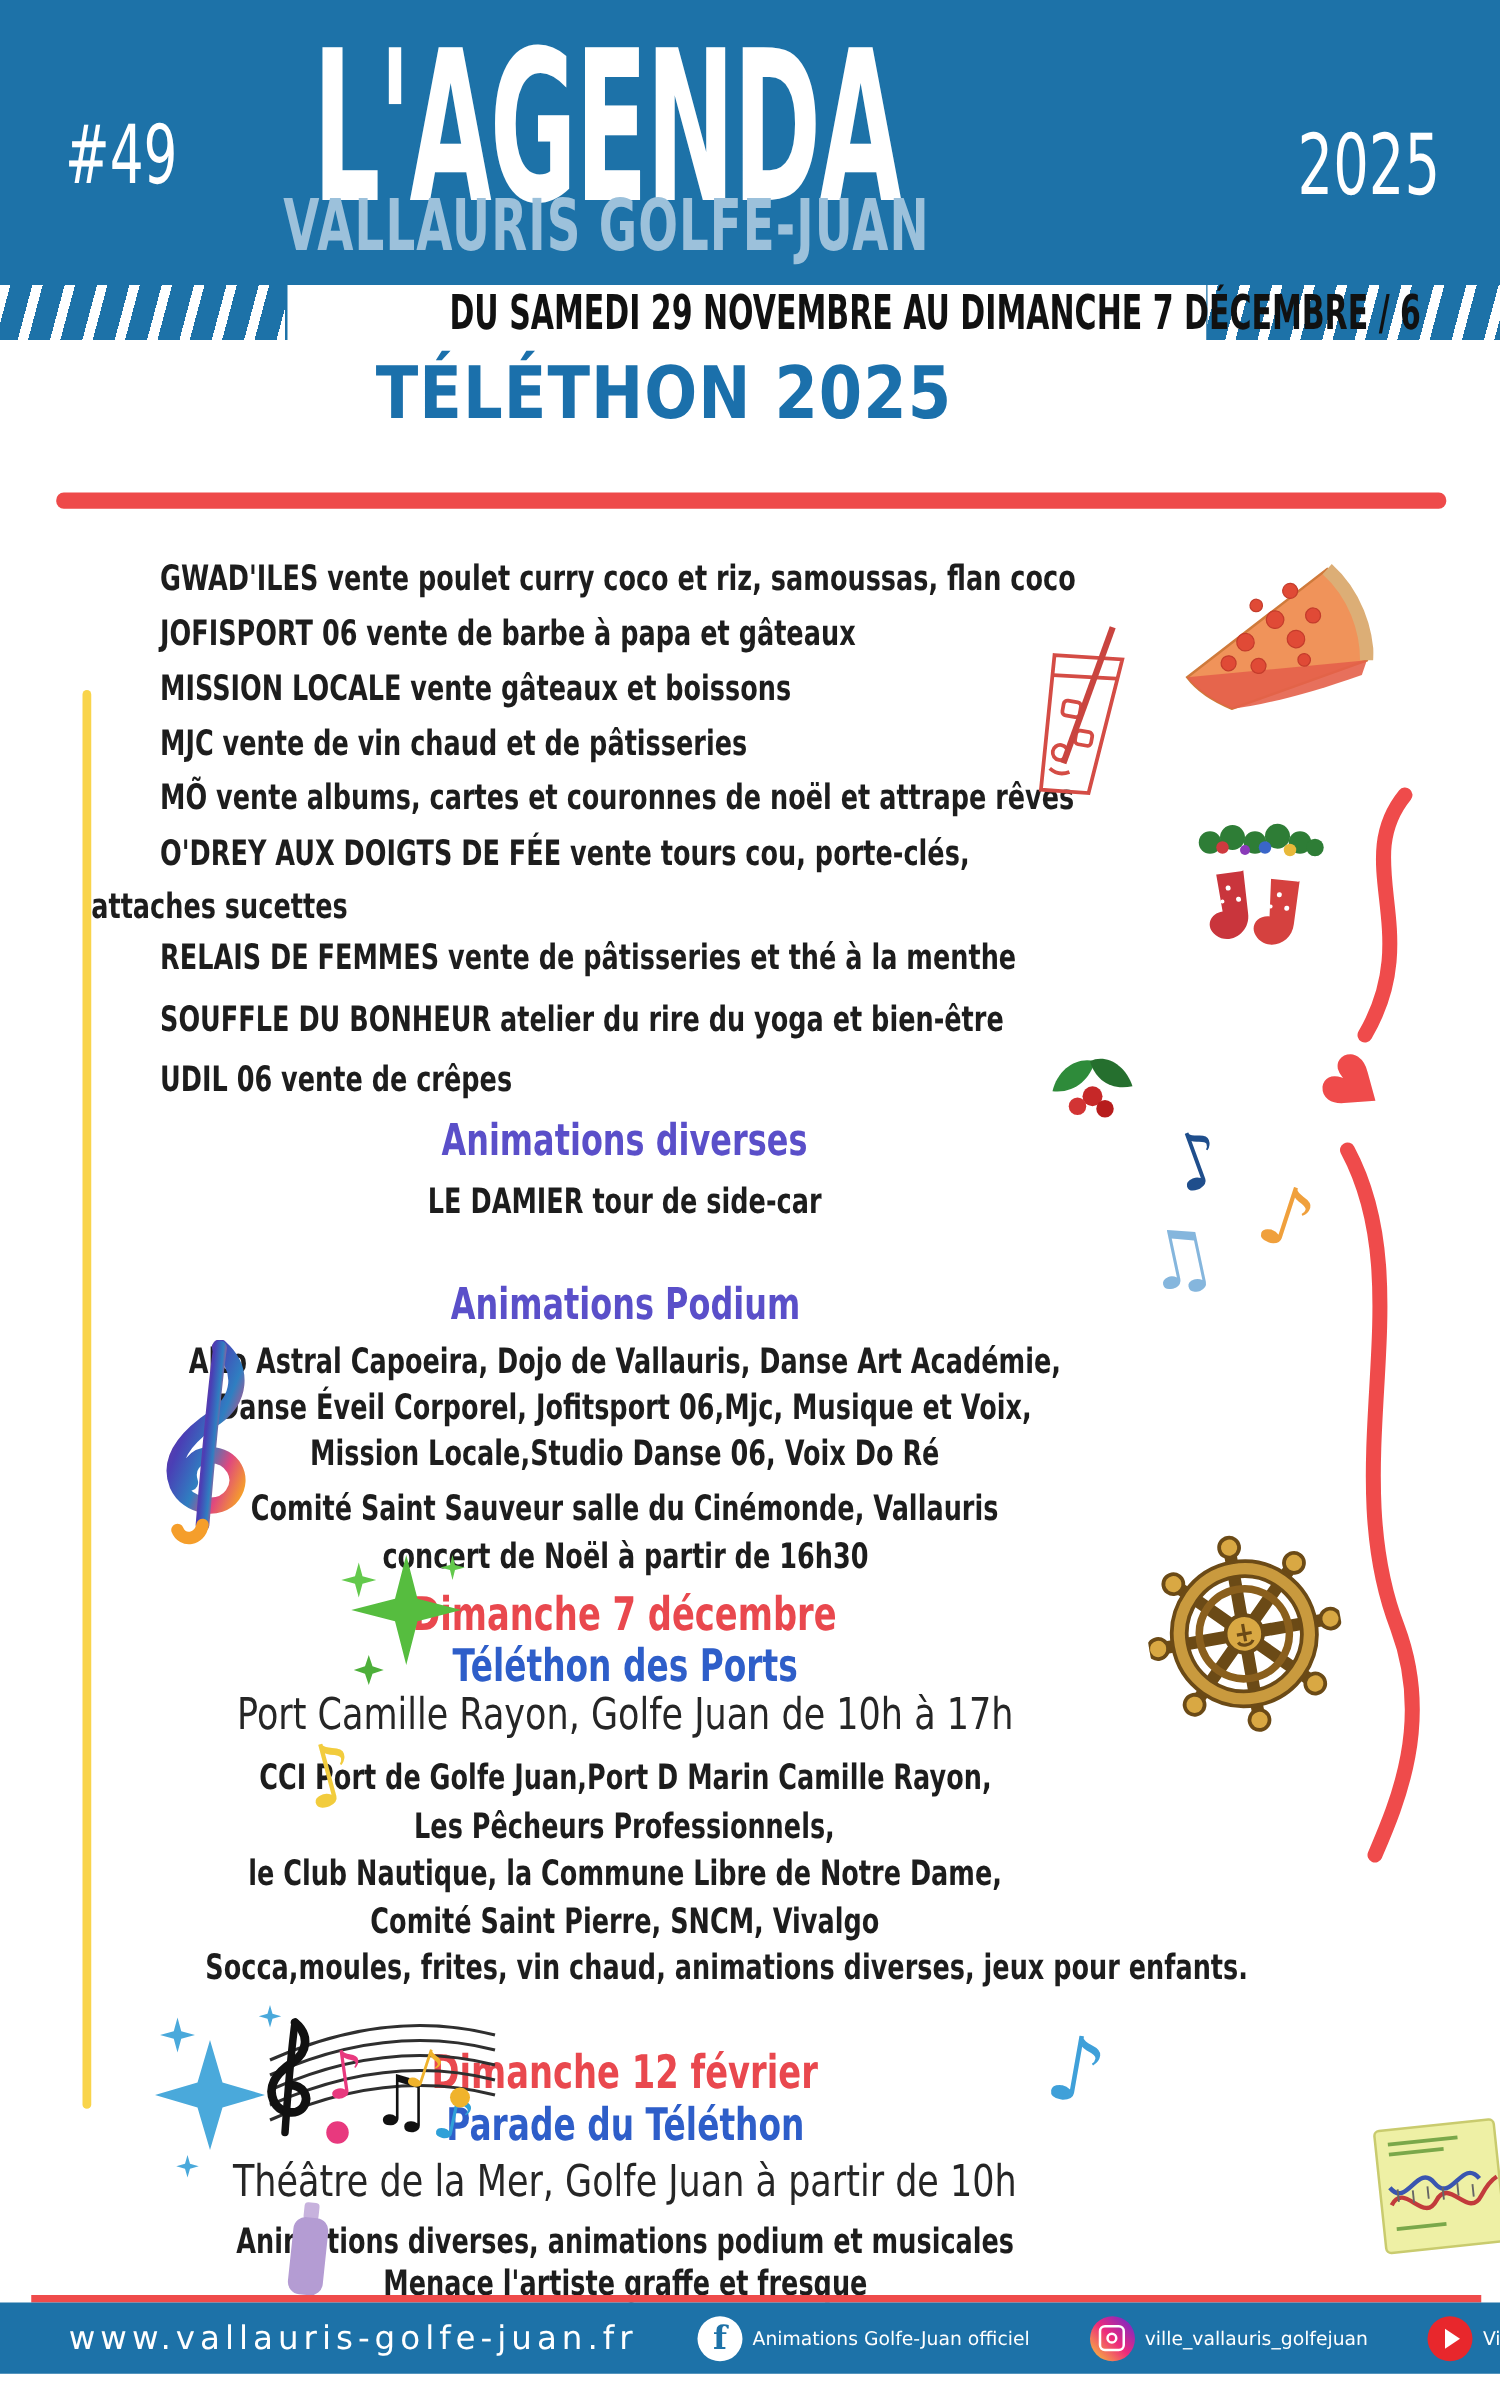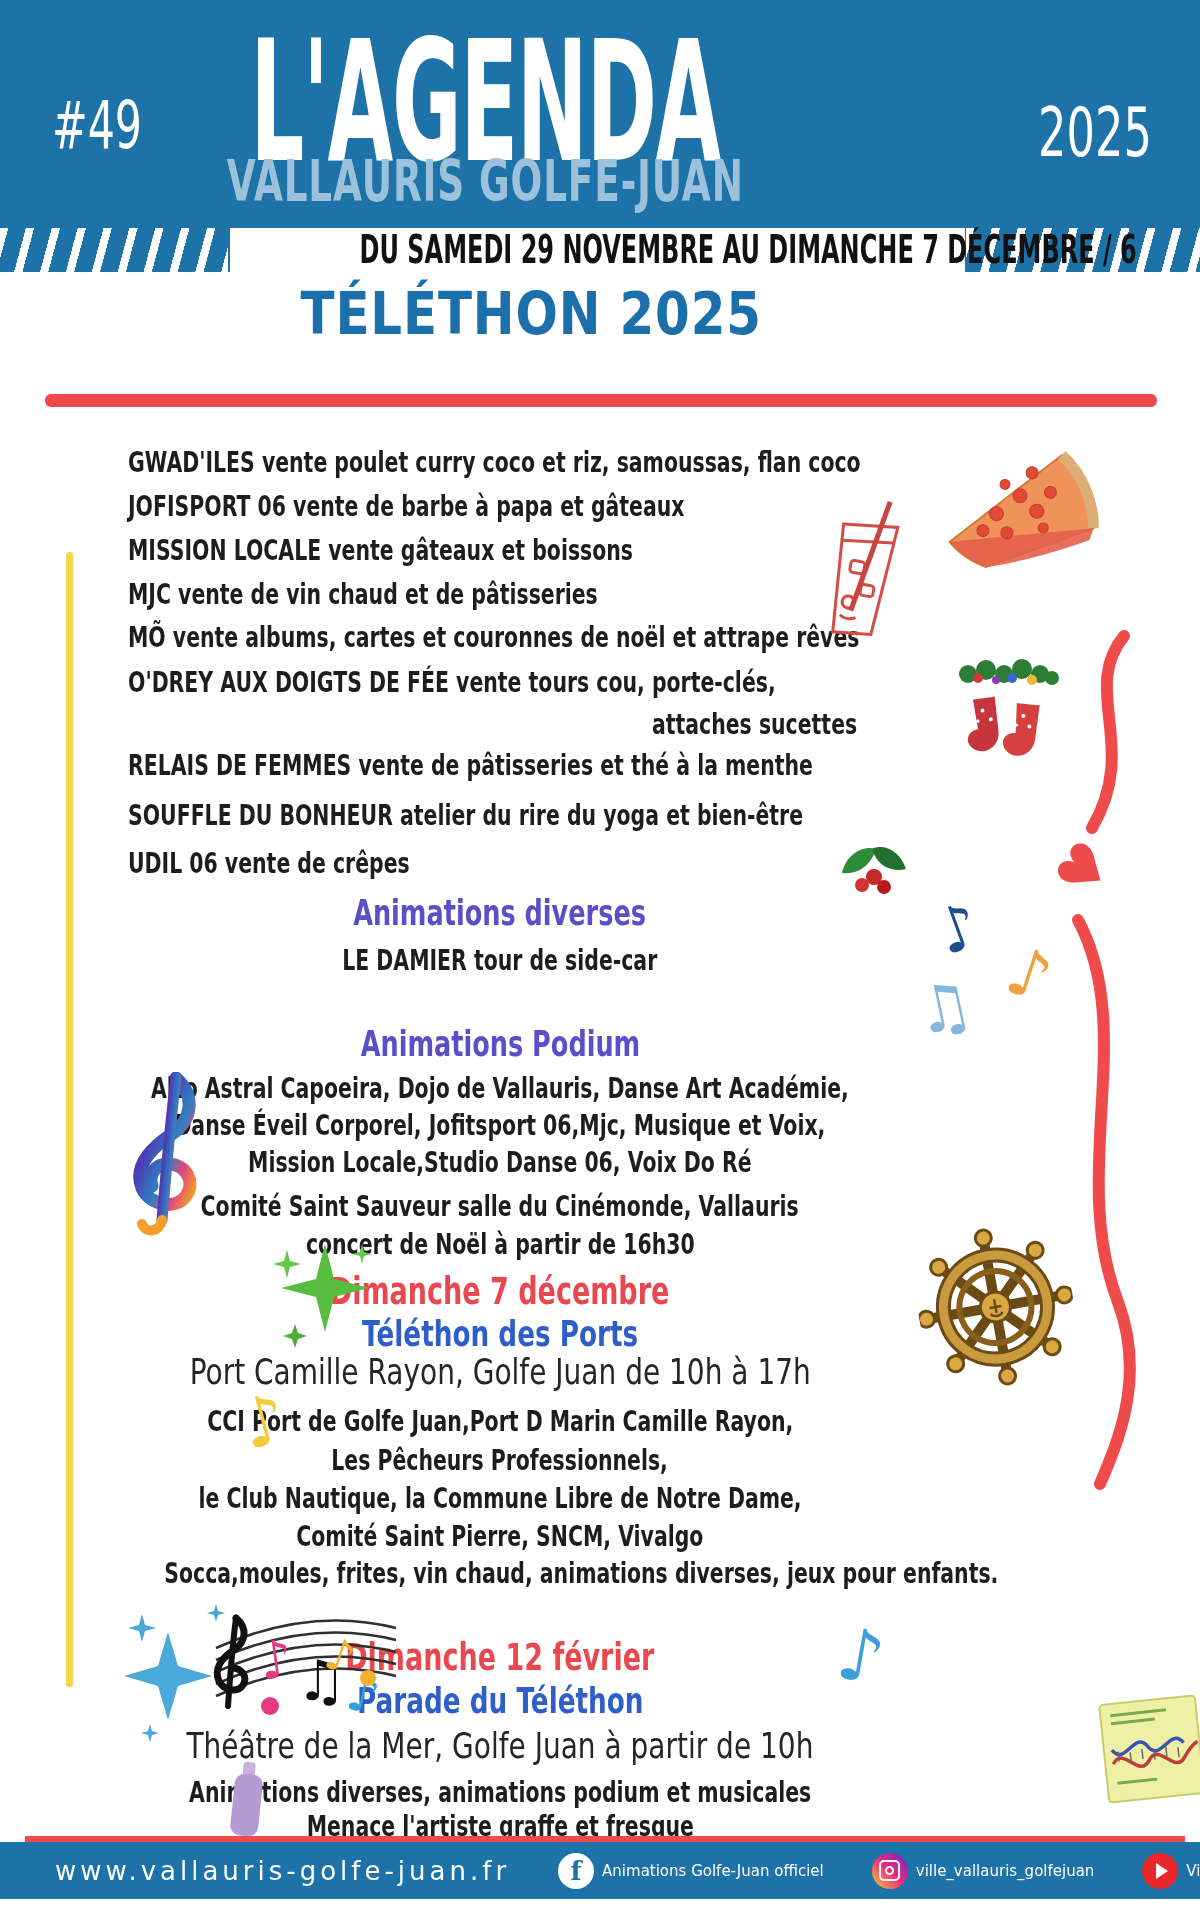--- a/index.html
+++ b/index.html
@@ -30,21 +30,21 @@
       transform:scaleX(.86);transform-origin:center top;letter-spacing:1px;}
   #redbar{position:absolute;left:45px;top:394px;width:1112px;height:13px;background:#ee4a4a;border-radius:6px;}
   #yline{position:absolute;left:66px;top:552px;width:7px;height:1135px;background:#f9d44b;border-radius:4px;}
   #footrule{position:absolute;left:25px;top:1836px;width:1160px;height:6px;background:#ef4b4b;}
   
   .ln{position:absolute;white-space:nowrap;left:128px;}
   .ln>span{display:inline-block;font-weight:bold;font-size:28px;color:#1d1d1d;
       transform:scaleX(.73);transform-origin:left top;}
   .ctr{left:10px;width:980px;text-align:center;}
   .ctr>span{transform-origin:center top;}
-  .ctr2{left:35px;width:860px;text-align:right;}
+  .ctr2{left:35px;width:860px;text-align:left;}
   .ctr2>span{transform-origin:center top;}
   .purp>span{color:#5a4fc9;font-size:35px;}
   .redh>span{color:#e9484e;font-size:37px;}
   .blueh>span{color:#2e5ec9;font-size:36px;}
   .light>span{font-weight:normal;font-size:35px;color:#262626;transform:scaleX(.8);}
   
   .gnote{position:absolute;line-height:1;}
   .ico{position:absolute;}
   
   #fbar{position:absolute;left:0;top:1842px;width:1200px;height:57px;background:#1d72a8;

